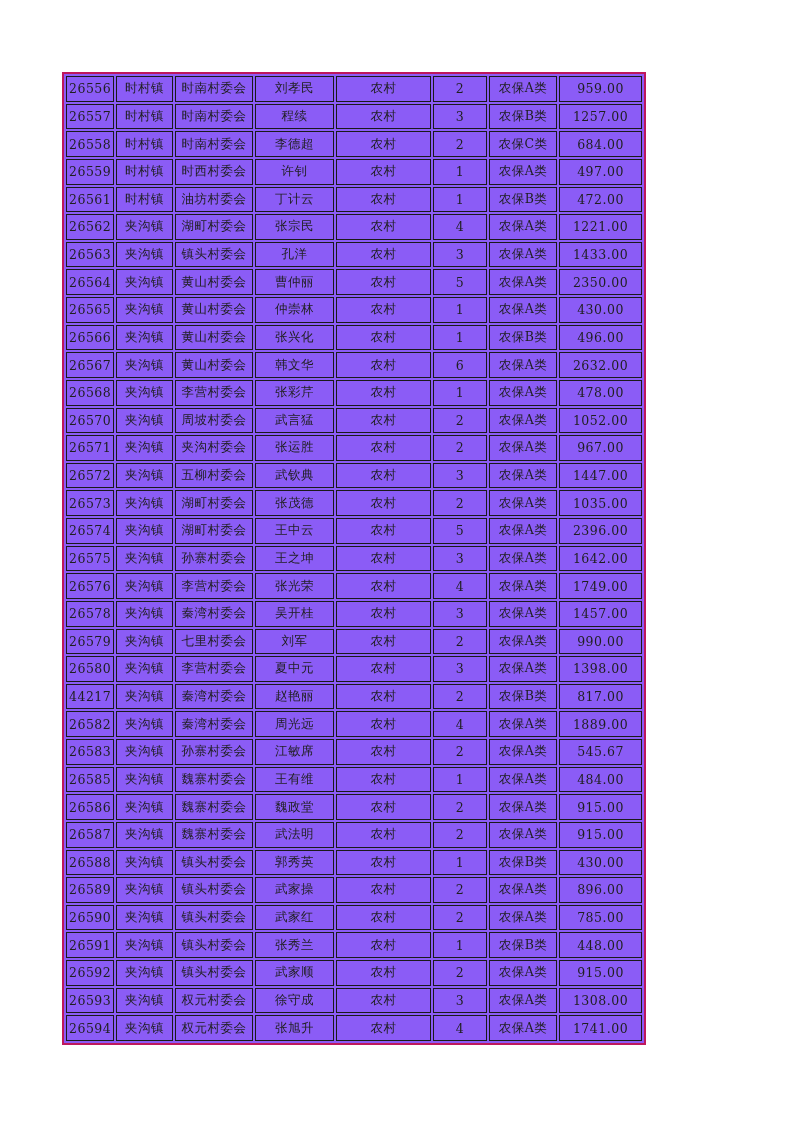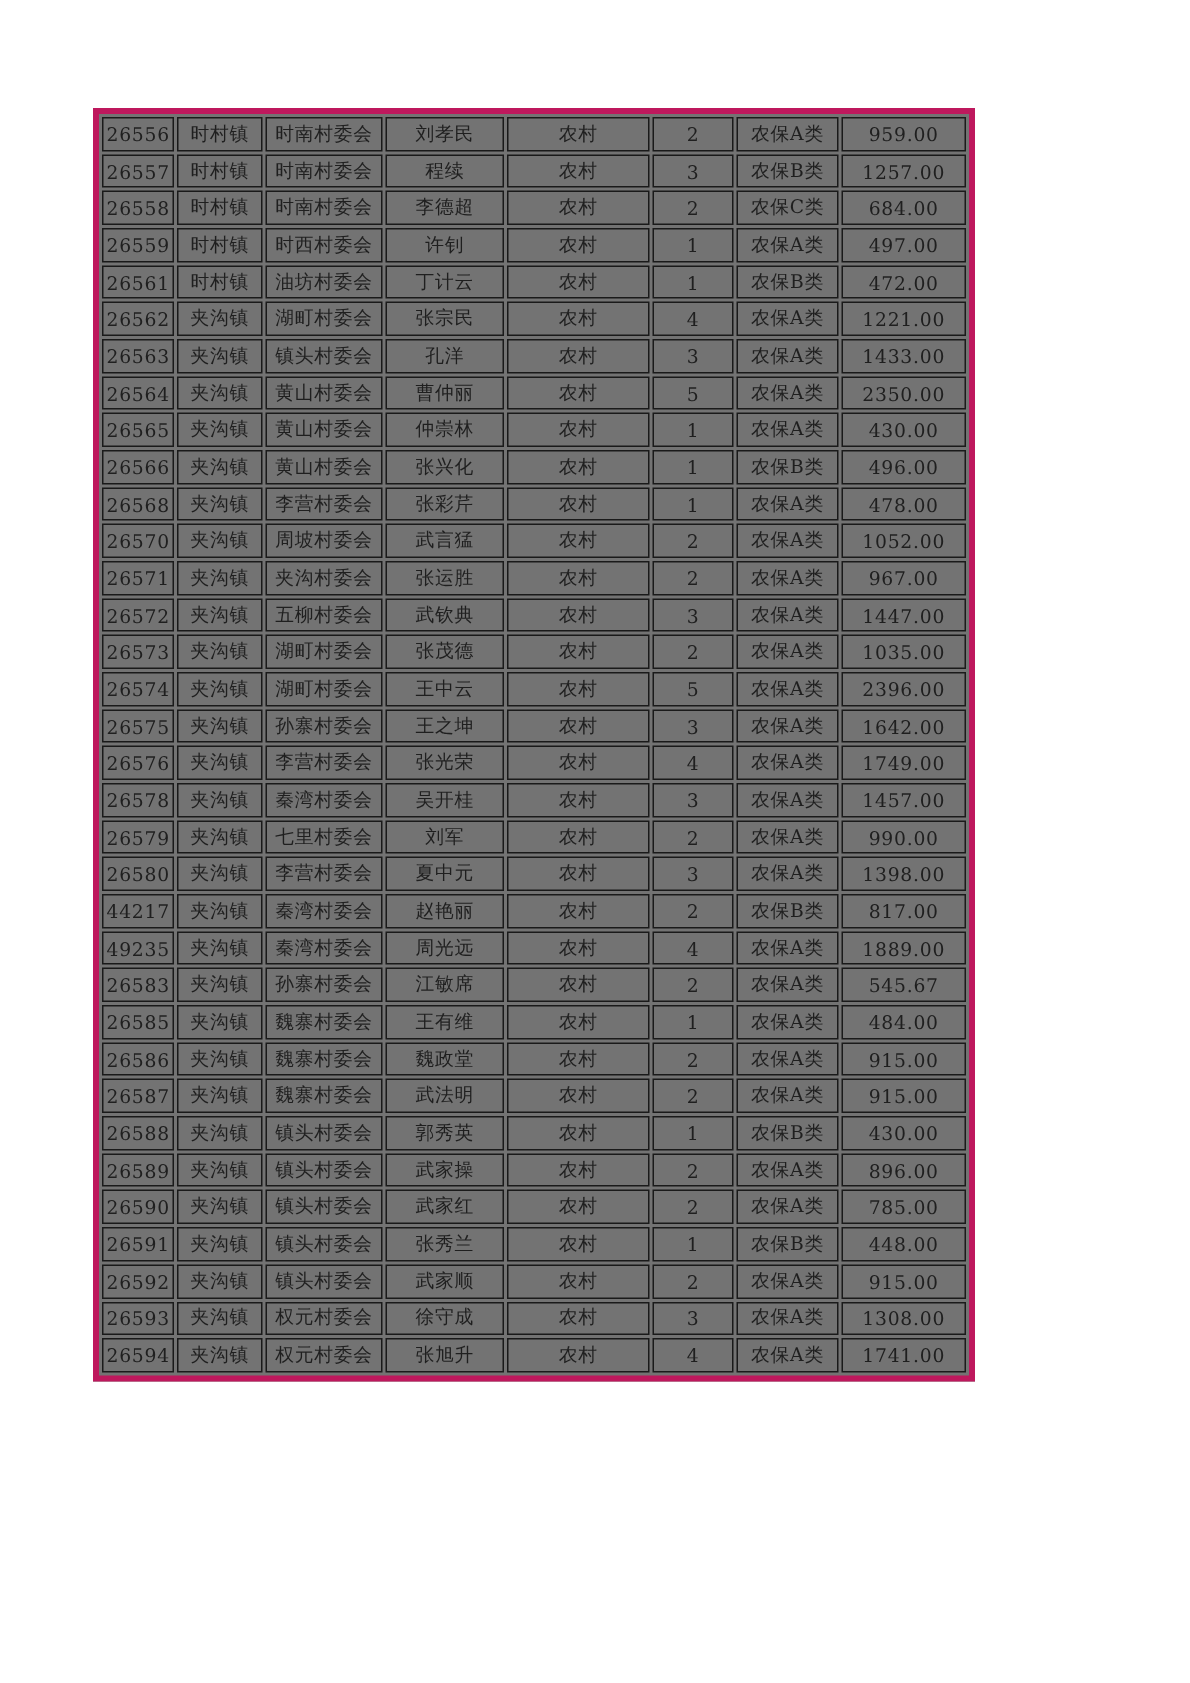--- a/index.html
+++ b/index.html
@@ -13,26 +13,26 @@
     height: 1122px;
     background: #ffffff;
     overflow: hidden;
     font-family: "DejaVu Serif", "Liberation Serif", serif;
   }
   table.data-table {
     position: absolute;
     left: 62px;
     top: 72px;
     width: 581px;
-    height: 849px;
+    height: 973px;
     table-layout: fixed;
     border-collapse: separate;
     border-spacing: 2px;
-    background: #737373;
-    border: 4px solid #be185d;
+    background: #8b5cf6;
+    border: 2px solid #be185d;
   }
   table.data-table td {
     border: 1px solid #1a1a1a;
     text-align: center;
     vertical-align: middle;
     font-size: 12.5px;
     color: #1f1f1f;
     padding: 0 2px;
     overflow: hidden;
     white-space: nowrap;
@@ -149,20 +149,30 @@
           <td>26566</td>
           <td>夹沟镇</td>
           <td>黄山村委会</td>
           <td>张兴化</td>
           <td>农村</td>
           <td>1</td>
           <td>农保B类</td>
           <td>496.00</td>
         </tr>
         <tr>
+          <td>26567</td>
+          <td>夹沟镇</td>
+          <td>黄山村委会</td>
+          <td>韩文华</td>
+          <td>农村</td>
+          <td>6</td>
+          <td>农保A类</td>
+          <td>2632.00</td>
+        </tr>
+        <tr>
           <td>26568</td>
           <td>夹沟镇</td>
           <td>李营村委会</td>
           <td>张彩芹</td>
           <td>农村</td>
           <td>1</td>
           <td>农保A类</td>
           <td>478.00</td>
         </tr>
         <tr>
@@ -269,21 +279,21 @@
           <td>44217</td>
           <td>夹沟镇</td>
           <td>秦湾村委会</td>
           <td>赵艳丽</td>
           <td>农村</td>
           <td>2</td>
           <td>农保B类</td>
           <td>817.00</td>
         </tr>
         <tr>
-          <td>49235</td>
+          <td>26582</td>
           <td>夹沟镇</td>
           <td>秦湾村委会</td>
           <td>周光远</td>
           <td>农村</td>
           <td>4</td>
           <td>农保A类</td>
           <td>1889.00</td>
         </tr>
         <tr>
           <td>26583</td>

